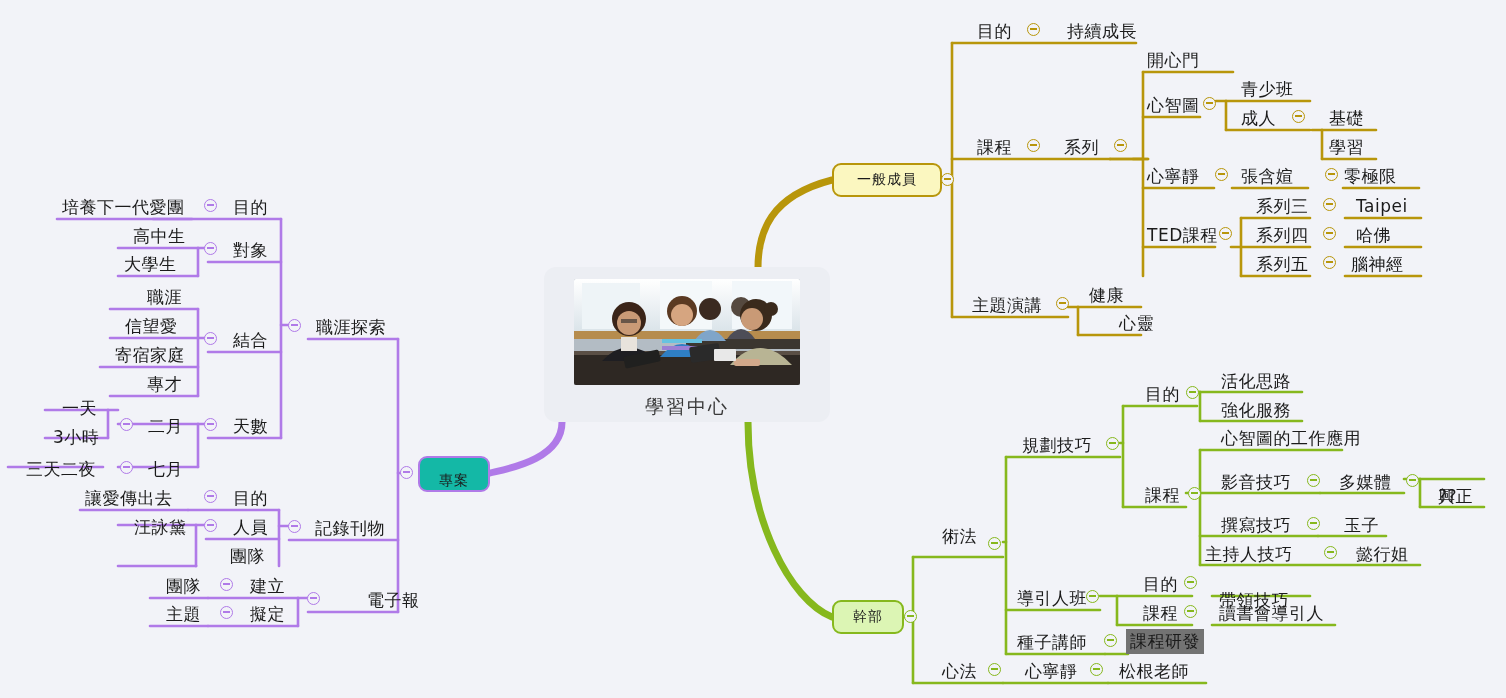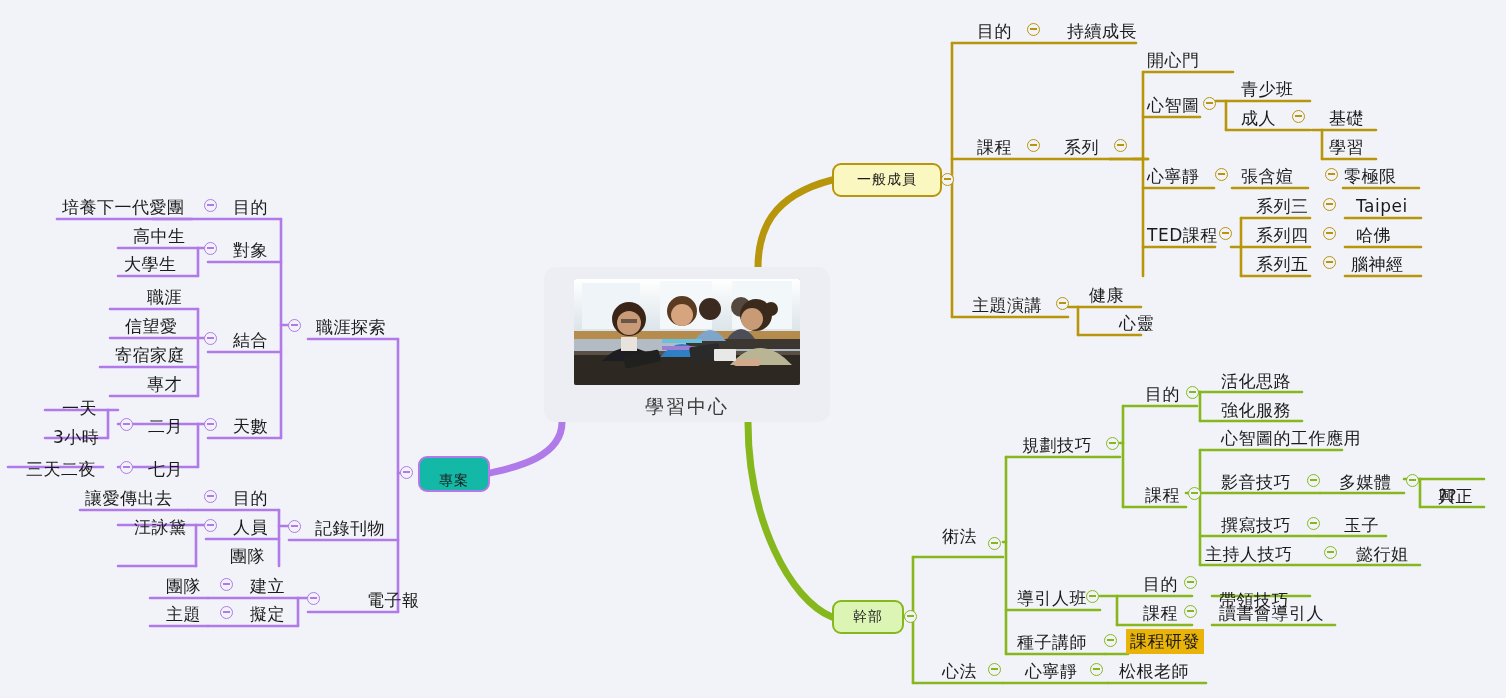--- a/index.html
+++ b/index.html
@@ -17,21 +17,21 @@
   .node{
     position:absolute;
     font-size:17px;
     line-height:20px;
     color:#1b1b1b;
     white-space:nowrap;
     padding:2px 4px 3px 4px;
     box-sizing:border-box;
     letter-spacing:.5px;
   }
-  .node.hl{ background:#eab308; }
+  .node.hl{ background:#737373; }
 
   
   .tog{
     position:absolute;
     width:13px;height:13px;
     border-radius:50%;
     border:1.4px solid #999;
     background:#f2f3f8;
     box-sizing:border-box;
   }

